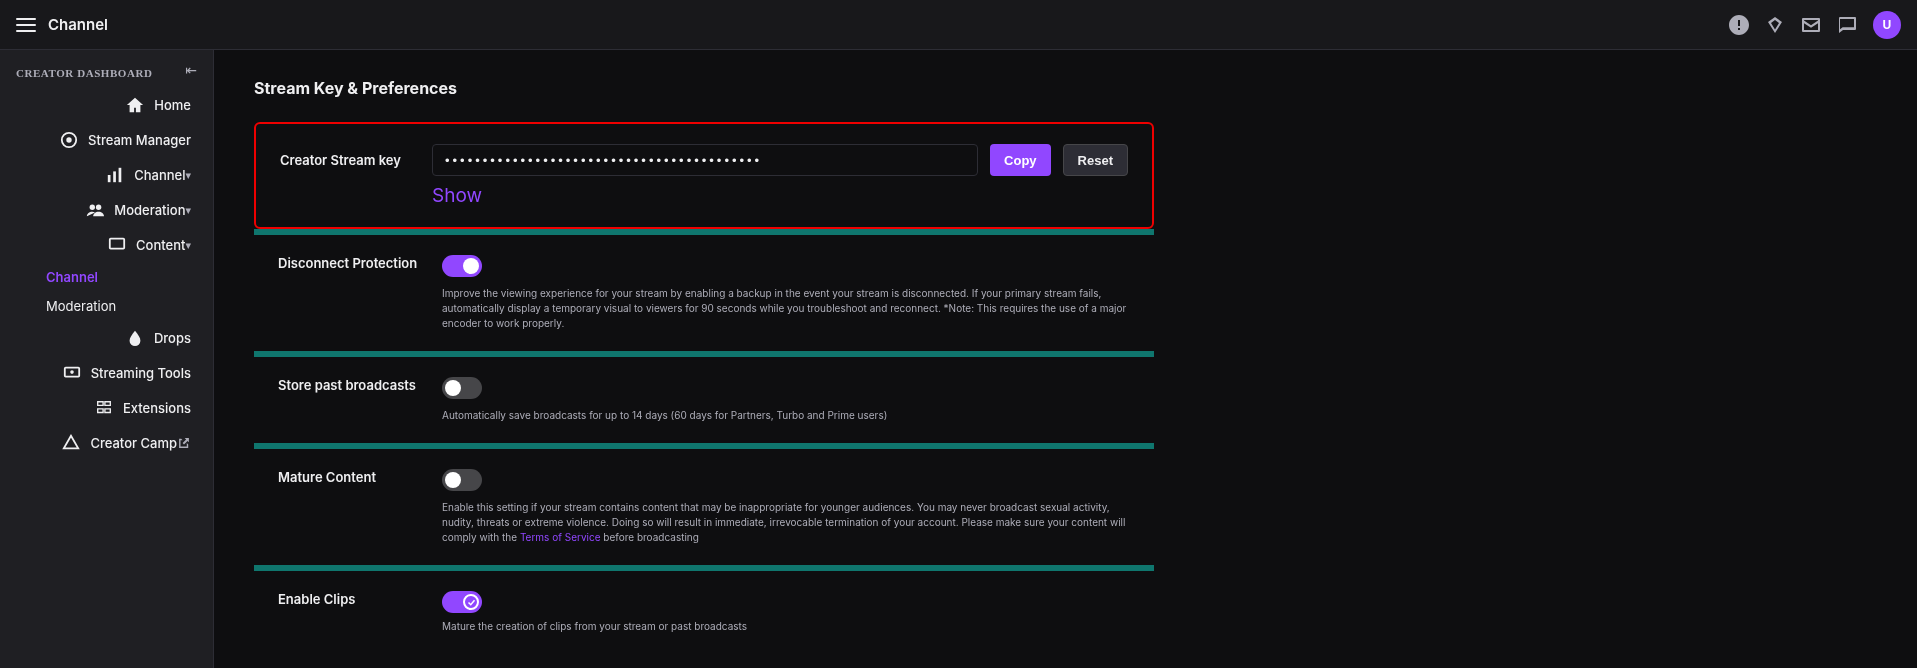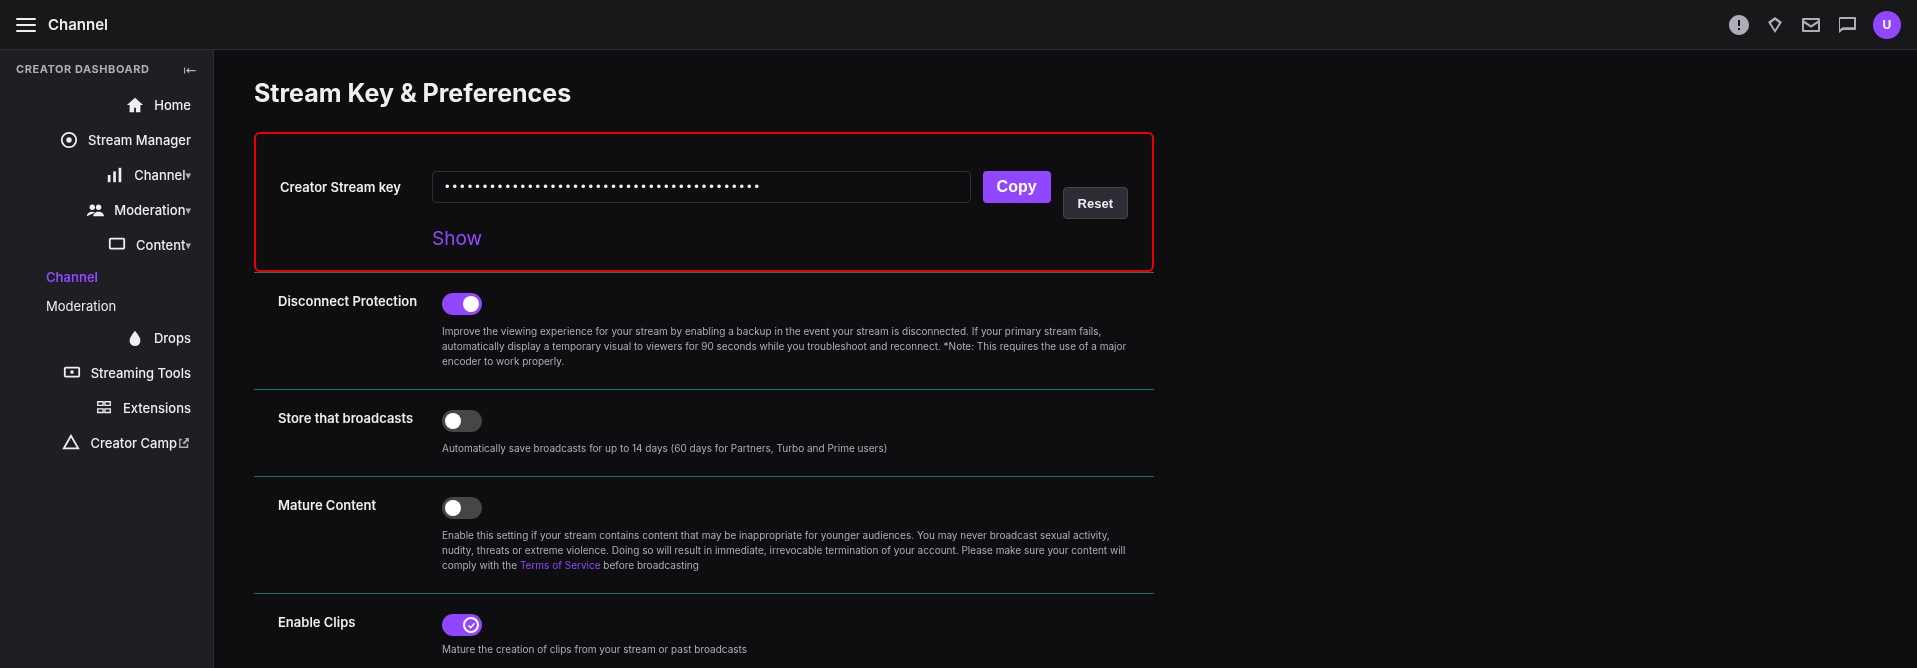--- a/index.html
+++ b/index.html
@@ -76,23 +76,24 @@
     .sidebar {
       width: 214px;
       background: #1f1f23;
       border-right: 1px solid #2d2d35;
       overflow-y: auto;
       flex-shrink: 0;
       padding-bottom: 16px;
     }
     .sidebar-header {
       display: flex;
-      align-items: flex-start;
+      align-items: flex-end;
       justify-content: space-between;
       padding: 12px 16px 8px;
+      font-family: Liberation Serif, serif;
     }
     .sidebar-header-label {
       font-size: 11px;
       font-weight: 700;
       color: #adadb8;
       letter-spacing: 0.05em;
       text-transform: uppercase;
     }
     .sidebar-collapse-icon {
       cursor: pointer;
@@ -138,21 +139,21 @@
     .sidebar-icon svg { width: 18px; height: 18px; fill: currentColor; }
 
     
     .main-content {
       flex: 1;
       overflow-y: auto;
       background: #0e0e10;
       padding: 28px 40px;
     }
     .page-title {
-      font-size: 25px;
+      font-size: 16px;
       font-weight: 700;
       color: #efeff1;
       margin-bottom: 24px;
     }
 
     
     .stream-key-box {
       border: 2.5px solid #e00;
       border-radius: 6px;
       padding: 20px 24px;
@@ -181,55 +182,54 @@
       font-size: 13px;
       outline: none;
       letter-spacing: 3px;
     }
     .btn-copy {
       background: #9147ff;
       color: #fff;
       border: none;
       border-radius: 4px;
       padding: 6px 14px;
-      font-size: 16px;
+      font-size: 13px;
       font-weight: 600;
       cursor: pointer;
       height: 32px;
       white-space: nowrap;
     }
     .btn-reset {
       background: #2d2d35;
       color: #efeff1;
       border: 1px solid #464649;
       border-radius: 4px;
       padding: 6px 14px;
       font-size: 13px;
       font-weight: 600;
       cursor: pointer;
       height: 32px;
       white-space: nowrap;
-      margin-top: 33px;
     }
     .show-link {
       color: #9147ff;
       font-size: 19px;
       cursor: pointer;
       margin-top: 8px;
       margin-left: 152px;
       display: inline-block;
     }
 
     
     .pref-section {
       max-width: 900px;
     }
     .pref-row {
       padding: 20px 24px;
-      border-top: 1px solid #0f766e;
+      border-top: 6px solid #0f766e;
       display: flex;
       gap: 24px;
     }
     .pref-row-left {
       min-width: 140px;
       flex-shrink: 0;
     }
     .pref-row-title {
       font-size: 13px;
       font-weight: 600;
@@ -481,21 +481,21 @@
                 <div class="toggle-thumb"></div>
               </div>
             </label>
           </div>
           <div class="pref-row-desc">Improve the viewing experience for your stream by enabling a backup in the event your stream is disconnected. If your primary stream fails, automatically display a temporary visual to viewers for 90 seconds while you troubleshoot and reconnect. *Note: This requires the use of a major encoder to work properly.</div>
         </div>
       </div>
 
       <div class="pref-row">
         <div class="pref-row-left">
-          <div class="pref-row-title">Store that broadcasts</div>
+          <div class="pref-row-title">Store past broadcasts</div>
         </div>
         <div class="pref-row-right">
           <div class="toggle-wrap">
             <label class="toggle">
               <div class="toggle-track">
                 <div class="toggle-thumb"></div>
               </div>
             </label>
           </div>
           <div class="pref-row-desc">Automatically save broadcasts for up to 14 days (60 days for Partners, Turbo and Prime users)</div>

